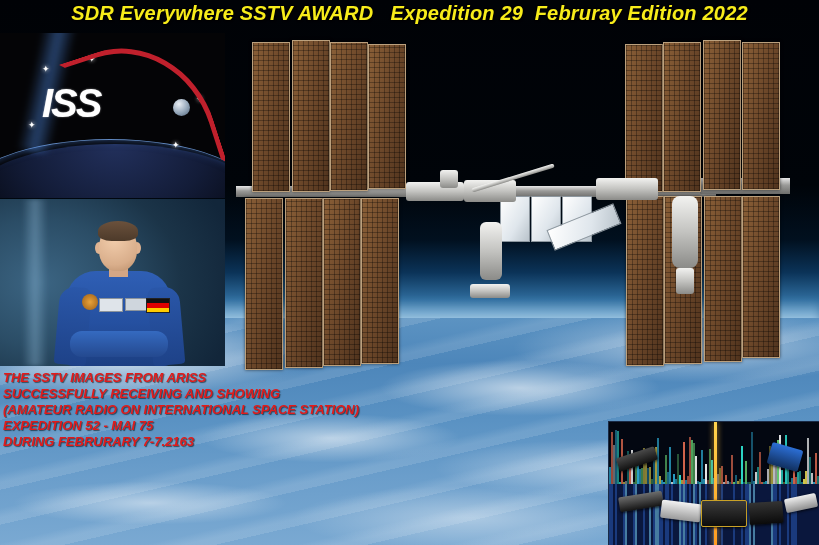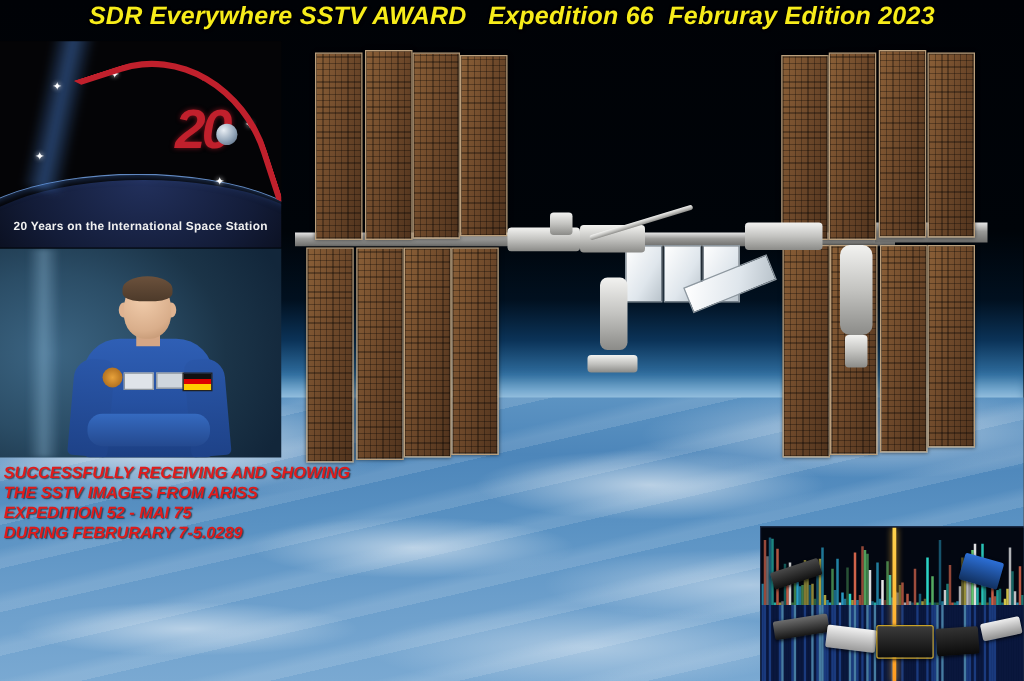--- a/index.html
+++ b/index.html
@@ -184,35 +184,34 @@
     <div class="module" style="left:464px;top:180px;width:52px;height:22px;"></div>
     <div class="module" style="left:596px;top:178px;width:62px;height:22px;"></div>
     <div class="module" style="left:440px;top:170px;width:18px;height:18px;"></div>
     <div class="module" style="left:480px;top:222px;width:22px;height:58px;border-radius:6px;"></div>
     <div class="module" style="left:470px;top:284px;width:40px;height:14px;"></div>
     <div class="module" style="left:470px;top:176px;width:86px;height:4px;transform:rotate(-17deg);"></div>
     <div class="module" style="left:672px;top:196px;width:26px;height:72px;border-radius:8px;"></div>
     <div class="module" style="left:676px;top:268px;width:18px;height:26px;"></div>
   </div>
 
-  <div id="title">SDR Everywhere SSTV AWARD   Expedition 66  Februray Edition 2023</div>
+  <div id="title">SDR Everywhere SSTV AWARD   Expedition 29  Februray Edition 2022</div>
 
   <div id="iss20" class="box">
     <div class="earthcurve"></div>
     <div class="glowarc"></div>
     <div class="beam"></div>
     <div class="star" style="left:42px;top:32px;">✦</div>
     <div class="star" style="left:28px;top:88px;">✦</div>
     <div class="star" style="left:196px;top:62px;">✦</div>
     <div class="star" style="left:172px;top:108px;">✦</div>
     <div class="star" style="left:88px;top:22px;">✦</div>
     <div class="swoosh"></div>
-    <div class="twenty">20</div>
+    <div class="logotext">ISS</div>
     <div class="globe"></div>
-    <div class="cap">20 Years on the International Space Station</div>
   </div>
 
   <div id="astro" class="box">
     <div class="stripe"></div>
     <div class="torso"></div>
     <div class="arm-l"></div>
     <div class="arm-r"></div>
     <div class="folded"></div>
     <div class="neck"></div>
     <div class="ear-l"></div>
@@ -445,19 +444,20 @@
     <div class="dongle" style="left:8px;top:30px;width:40px;height:14px;transform:rotate(-18deg);background:linear-gradient(180deg,#4a4a4a,#111);"></div>
     <div class="dongle" style="left:160px;top:24px;width:32px;height:22px;transform:rotate(16deg);background:linear-gradient(180deg,#2c6fd6,#11305f);"></div>
     <div class="dongle" style="left:10px;top:72px;width:44px;height:15px;transform:rotate(-9deg);background:linear-gradient(180deg,#6d6d6d,#141414);"></div>
     <div class="dongle" style="left:52px;top:80px;width:40px;height:18px;transform:rotate(7deg);background:linear-gradient(180deg,#f2f2f2,#9a9a9a);"></div>
     <div class="dongle" style="left:92px;top:78px;width:44px;height:25px;background:linear-gradient(180deg,#3b3b3b,#0c0c0c);border:1px solid #c9a227;"></div>
     <div class="dongle" style="left:140px;top:80px;width:34px;height:22px;transform:rotate(-4deg);background:linear-gradient(180deg,#333,#0a0a0a);"></div>
     <div class="dongle" style="left:176px;top:74px;width:32px;height:14px;transform:rotate(-12deg);background:linear-gradient(180deg,#eee,#8e8e8e);"></div>
   </div>
 
   <div id="redblock">
+    <div>THE SSTV IMAGES FROM ARISS</div>
     <div>SUCCESSFULLY RECEIVING AND SHOWING</div>
-    <div>THE SSTV IMAGES FROM ARISS</div>
+    <div>(AMATEUR RADIO ON INTERNATIONAL SPACE STATION)</div>
     <div>EXPEDITION 52 - MAI 75</div>
-    <div>DURING FEBRURARY 7-5.0289</div>
+    <div>DURING FEBRURARY 7-7.2163</div>
   </div>
 
 </div>
 
 </body></html>

